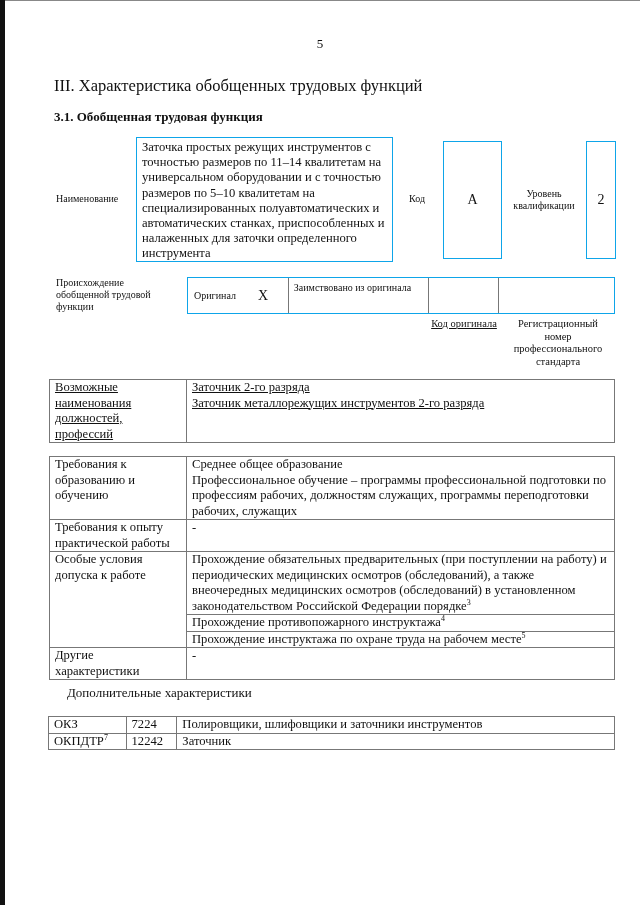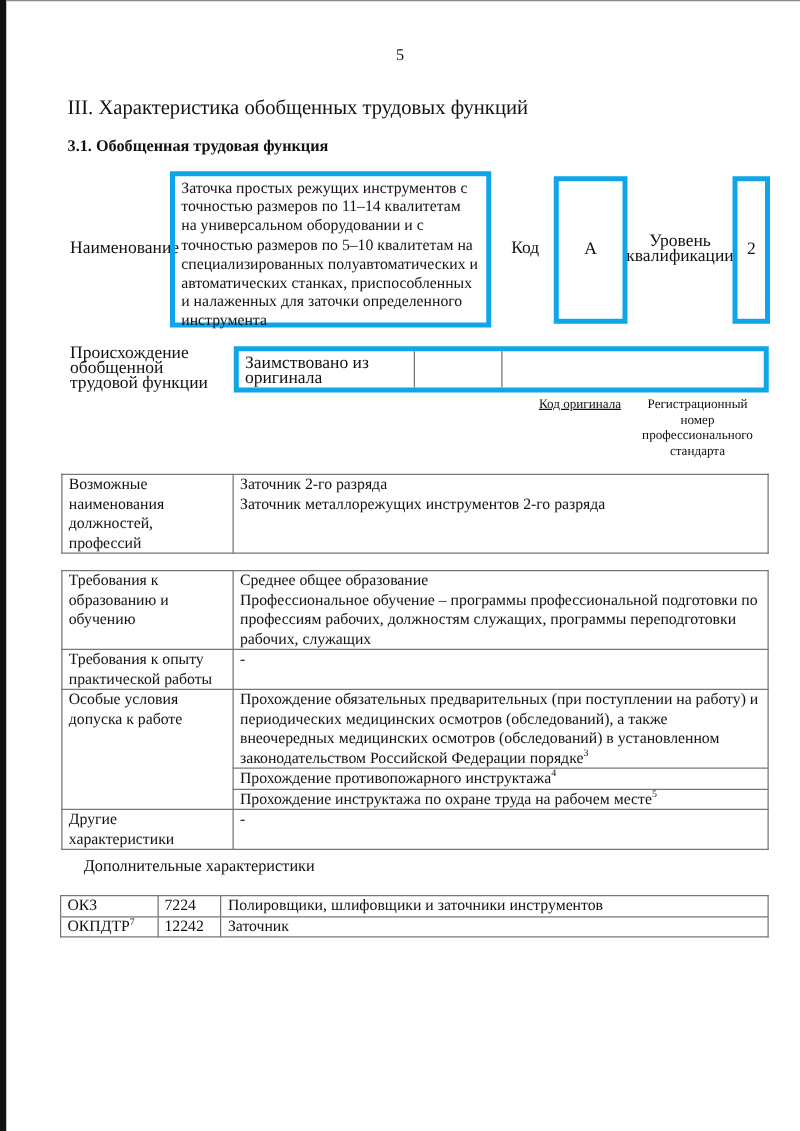--- a/index.html
+++ b/index.html
@@ -7,22 +7,22 @@
     width: 640px; height: 905px; position: relative; overflow: hidden;
     background: #ffffff; color: #111;
     font-family: "Liberation Serif", "DejaVu Serif", serif;
   }
   .left-edge { position: absolute; left: 0; top: 0; width: 5px; height: 905px; background: #111; }
   .top-edge { position: absolute; left: 5px; top: 0; width: 635px; height: 1px; background: #888; }
   .abs { position: absolute; }
   .page-num { left: 0; width: 640px; text-align: center; top: 36px; font-size: 13px; }
   .h1 { left: 54px; top: 76px; font-size: 16.5px; font-weight: normal; }
   .h2 { left: 54px; top: 109px; font-size: 13px; font-weight: bold; }
-  .small { font-size: 14px; line-height: 12px; }
-  .box { border: 4px solid #0ea5e9; box-sizing: border-box; }
+  .small { font-size: 10px; line-height: 12px; }
+  .box { border: 1px solid #0ea5e9; box-sizing: border-box; }
   .name-box { left: 136px; top: 137px; width: 257px; height: 125px; padding: 2px 5px; font-size: 12.6px; line-height: 15.2px; }
   .center-cell { display: flex; align-items: center; justify-content: center; text-align: center; }
   .origin-table { left: 187px; top: 277px; width: 428px; height: 37px; display: flex; }
   .origin-table > div { border-right: 1px solid #777; box-sizing: border-box; height: 100%; }
   .origin-table > div:last-child { border-right: none; }
   .cap { text-align: center; font-size: 10.5px; line-height: 12.5px; }
   table.grid { position: absolute; border-collapse: collapse; font-size: 12.6px; line-height: 15.5px; }
   table.grid td { border: 1px solid #777; vertical-align: top; padding: 0 5px; }
   table.grid td.center { text-align: center; vertical-align: middle; }
   sup { font-size: 8px; line-height: 0; }
@@ -40,28 +40,32 @@
 
 <div class="abs small" style="left:56px; top:193px;">Наименование</div>
 <div class="abs box name-box">Заточка простых режущих инструментов с точностью размеров по 11–14 квалитетам на универсальном оборудовании и с точностью размеров по 5–10 квалитетам на специализированных полуавтоматических и автоматических станках, приспособленных и налаженных для заточки определенного инструмента</div>
 <div class="abs small" style="left:409px; top:193px;">Код</div>
 <div class="abs box center-cell" style="left:443px; top:141px; width:59px; height:118px; font-size:14px;">A</div>
 <div class="abs small center-cell" style="left:506px; top:186px; width:76px; height:28px;">Уровень квалификации</div>
 <div class="abs box center-cell" style="left:586px; top:141px; width:30px; height:118px; font-size:14px;">2</div>
 
 <div class="abs small" style="left:56px; top:277px; width:115px;">Происхождение обобщенной трудовой функции</div>
 <div class="abs box origin-table">
+  <div style="width:101px; display:flex; align-items:center; padding-left:6px;">
+    <span class="small">Оригинал</span>
+    <span style="margin-left:22px; font-size:14px;">X</span>
+  </div>
   <div class="small" style="width:141px; padding:4px 5px;">Заимствовано из оригинала</div>
   <div style="width:70px;"></div>
   <div style="width:115px;"></div>
 </div>
 <div class="abs cap" style="left:429px; top:318px; width:70px;text-decoration:underline;">Код оригинала</div>
 <div class="abs cap" style="left:505px; top:318px; width:106px;">Регистрационный номер профессионального стандарта</div>
 
-<table class="grid" style="left:49px; top:379px; width:566px;">
+<table class="grid" style="left:49px; top:379px; width:566px;text-decoration:underline;">
   <tbody>
       <tr>
     <td style="width:126px; height:62px;">Возможные наименования должностей, профессий</td>
     <td>
       <div>Заточник 2-го разряда</div>
       <div>Заточник металлорежущих инструментов 2-го разряда</div>
     </td>
   </tr>
 </tbody>
   </table>

